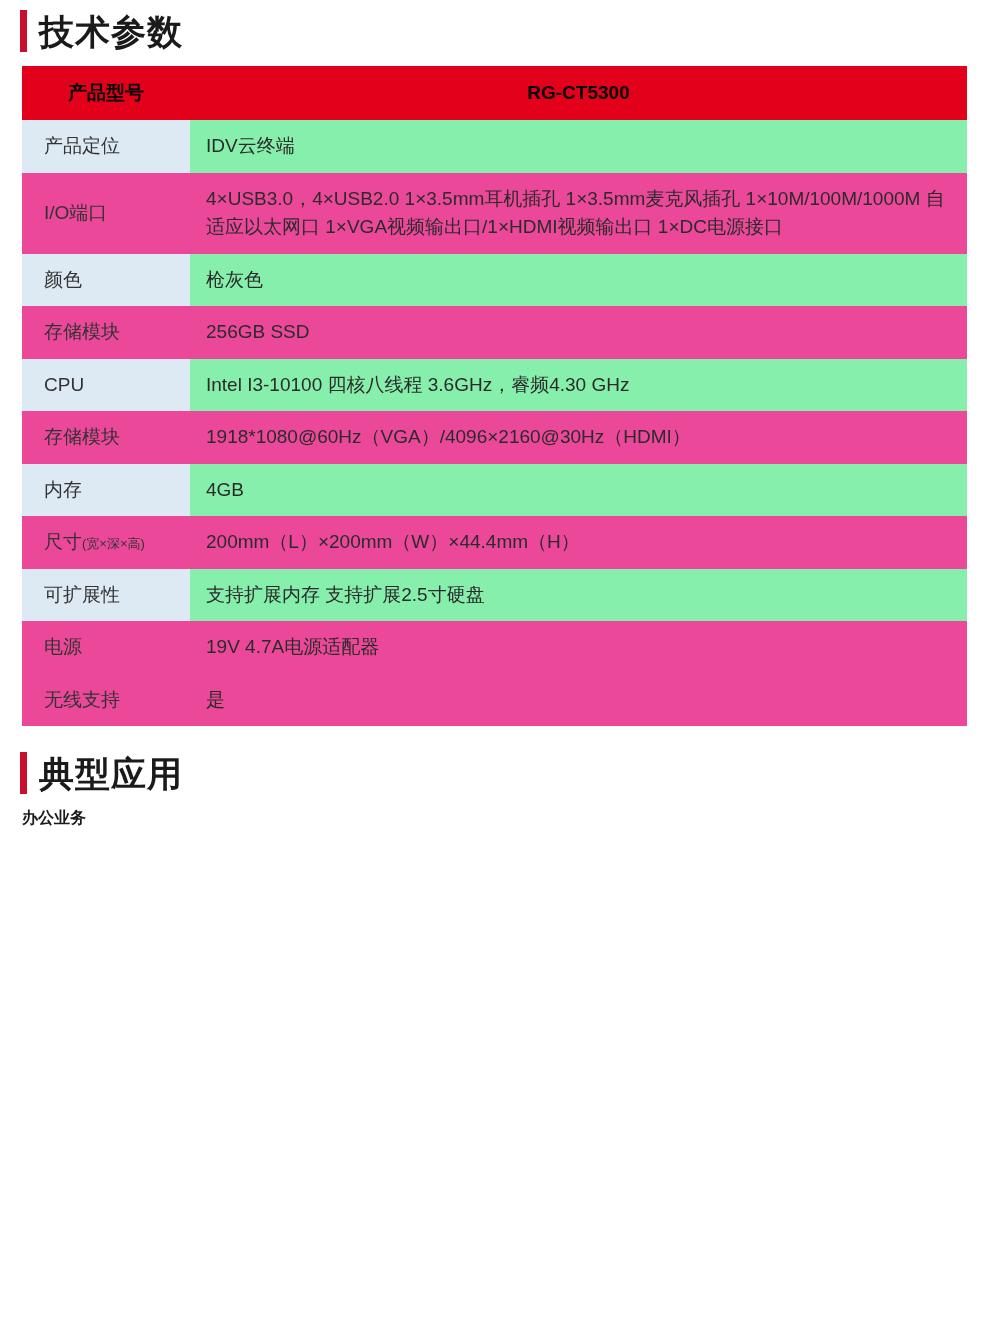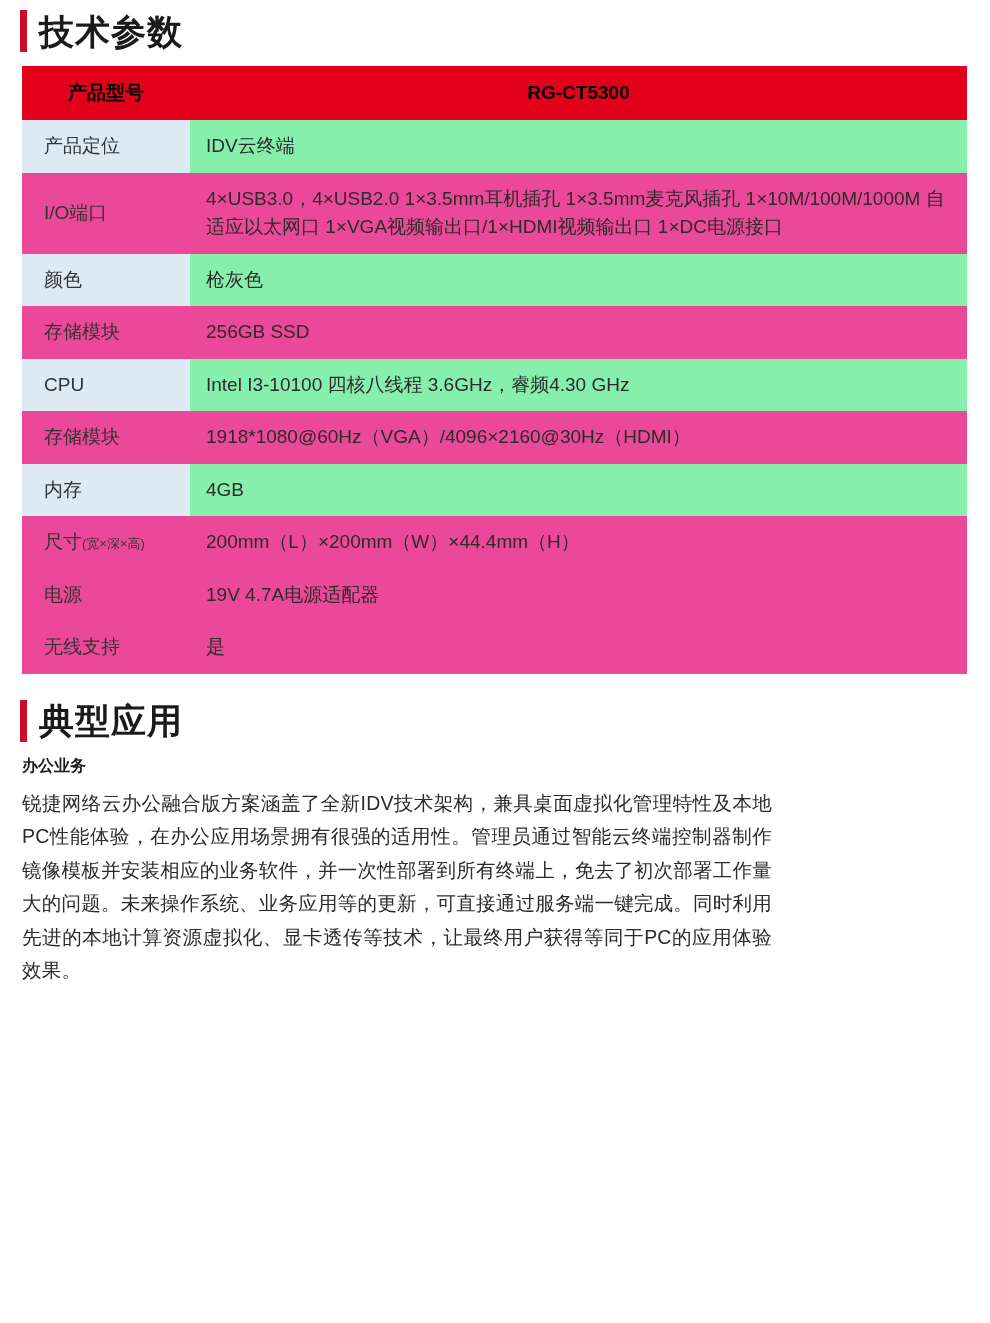--- a/index.html
+++ b/index.html
@@ -153,33 +153,36 @@
         <td class="value">1918*1080@60Hz（VGA）/4096×2160@30Hz（HDMI）</td>
       </tr>
       <tr class="odd">
         <td class="label">内存</td>
         <td class="value">4GB</td>
       </tr>
       <tr class="even">
         <td class="label"><span>尺寸</span><span class="sub">(宽×深×高)</span></td>
         <td class="value">200mm（L）×200mm（W）×44.4mm（H）</td>
       </tr>
+      <tr class="odd">
+        <td class="label">可扩展性</td>
+        <td class="value">支持扩展内存  支持扩展2.5寸硬盘</td>
+      </tr>
       <tr class="even">
         <td class="label">电源</td>
         <td class="value">19V 4.7A电源适配器</td>
       </tr>
       <tr class="even">
         <td class="label">无线支持</td>
         <td class="value">是</td>
       </tr>
     </tbody>
   </table>
 
   <div class="app-section">
     <div class="section-heading">
       <div class="bar"></div>
       <div class="title">典型应用</div>
     </div>
     <div class="app-subtitle">办公业务</div>
-    <p class="app-body">锐捷网络云办公融合版方案涵盖了全新IDV技术架构，兼具桌面虚拟化管理特性及本地PC性能体验，在办公应用场景拥有很强的适用性。管理员通过智能云终端控制器制作镜像模板并安装相应的业务软件，并一次性部署到所有终端上，免去了初次部署工作量大的问题。未来操作系统、业务应用等的更新，可直接通过服务端一键完成。同时利用先进的本地计算资源虚拟化、显卡透传等技术，让最终用户获得等同于PC的应用体验效果。</p>
   </div>
 
 </div>
 
 </body></html>

